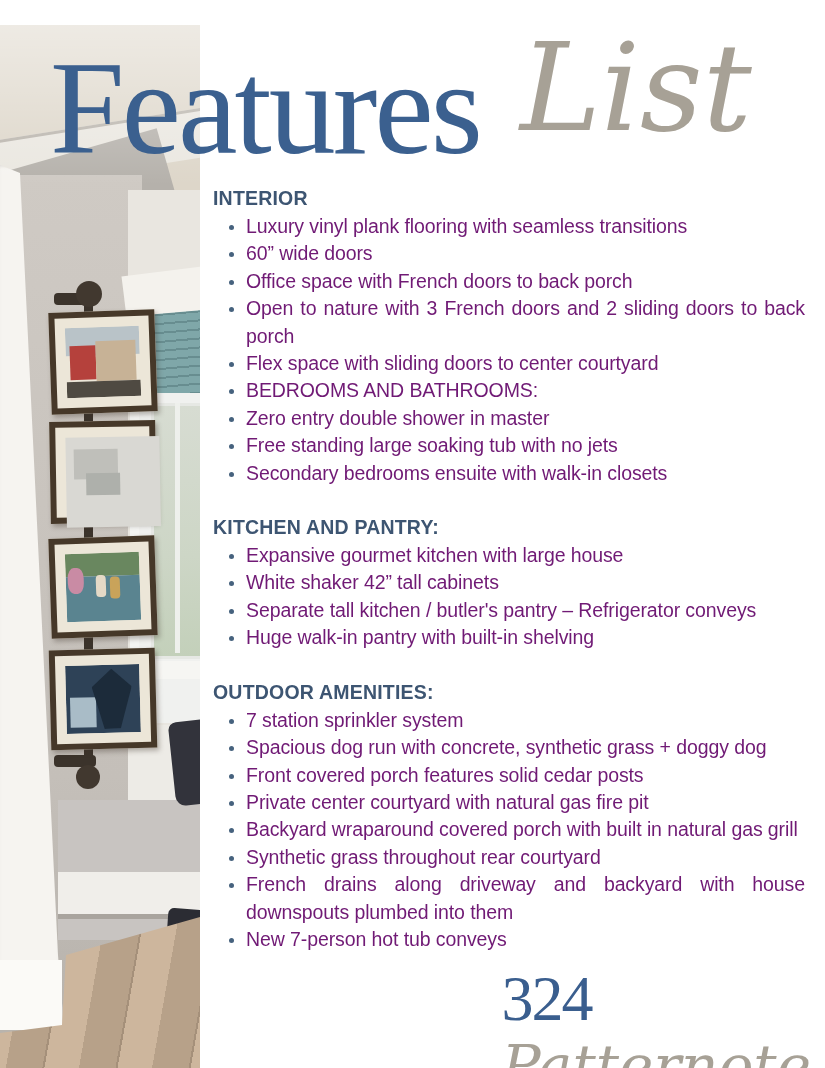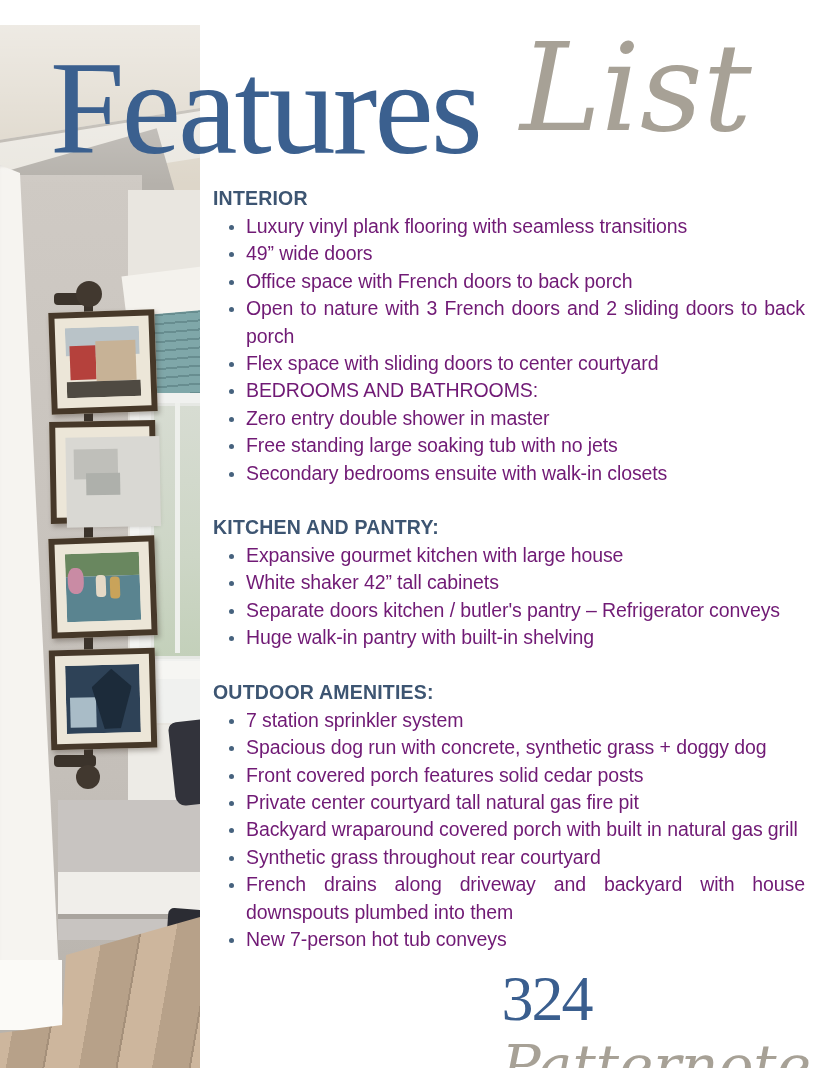--- a/index.html
+++ b/index.html
@@ -172,48 +172,48 @@
 
   <div class="title-main">Features</div>
   <div class="title-script">List</div>
 
   <div class="content">
 
     <div class="section">
       <h2>INTERIOR</h2>
       <ul>
         <li>Luxury vinyl plank flooring with seamless transitions</li>
-        <li>49” wide doors</li>
+        <li>60” wide doors</li>
         <li>Office space with French doors to back porch</li>
         <li>Open to nature with 3 French doors and 2 sliding doors to back porch</li>
         <li>Flex space with sliding doors to center courtyard</li>
         <li>BEDROOMS AND BATHROOMS:</li>
         <li>Zero entry double shower in master</li>
         <li>Free standing large soaking tub with no jets</li>
         <li>Secondary bedrooms ensuite with walk-in closets</li>
       </ul>
     </div>
 
     <div class="section">
       <h2>KITCHEN AND PANTRY:</h2>
       <ul>
         <li>Expansive gourmet kitchen with large house</li>
         <li>White shaker 42” tall cabinets</li>
-        <li>Separate doors kitchen / butler's pantry – Refrigerator conveys</li>
+        <li>Separate tall kitchen / butler's pantry – Refrigerator conveys</li>
         <li>Huge walk-in pantry with built-in shelving</li>
       </ul>
     </div>
 
     <div class="section">
       <h2>OUTDOOR AMENITIES:</h2>
       <ul>
         <li>7 station sprinkler system</li>
         <li>Spacious dog run with concrete, synthetic grass + doggy dog</li>
         <li>Front covered porch features solid cedar posts</li>
-        <li>Private center courtyard tall natural gas fire pit</li>
+        <li>Private center courtyard with natural gas fire pit</li>
         <li>Backyard wraparound covered porch with built in natural gas grill</li>
         <li>Synthetic grass throughout rear courtyard</li>
         <li>French drains along driveway and backyard with house downspouts plumbed into them</li>
         <li>New 7-person hot tub conveys</li>
       </ul>
     </div>
 
   </div>
 
   <div class="footer">

